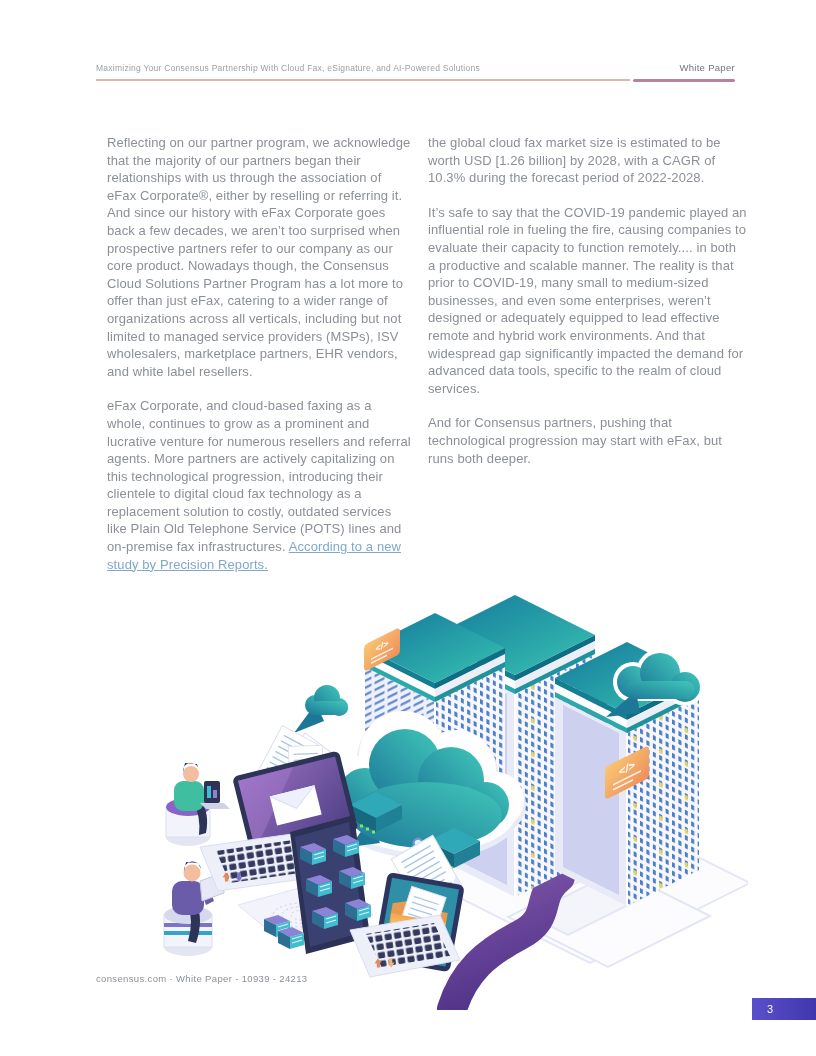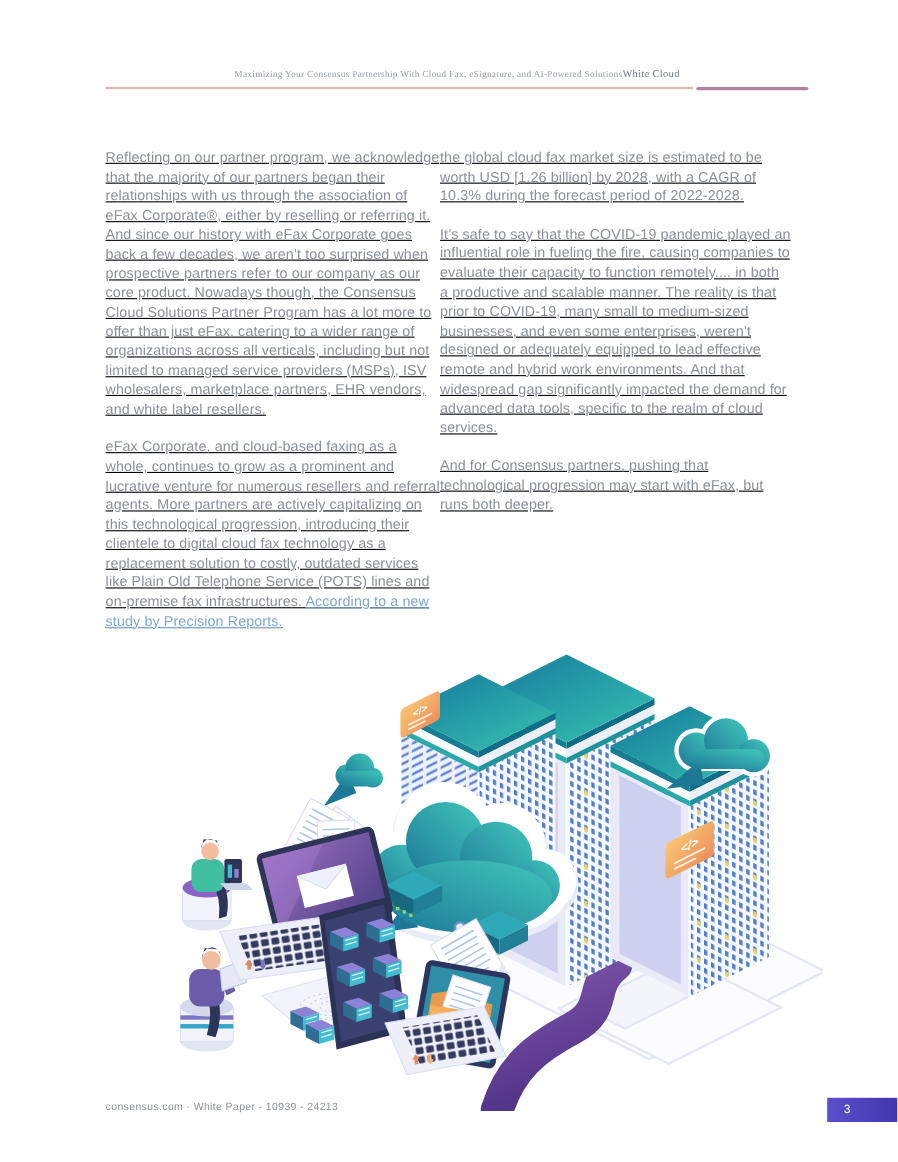--- a/index.html
+++ b/index.html
@@ -1,46 +1,46 @@
 <!DOCTYPE html>
 <html><head>
 <meta charset="utf-8">
 <style>
   html,body{margin:0;padding:0;background:#ffffff;}
   .sheet{position:relative;width:816px;height:1056px;background:#ffffff;overflow:hidden;
          font-family:"Liberation Sans","DejaVu Sans",sans-serif;}
   
   .header-row{position:absolute;left:96px;top:62px;width:639px;display:flex;
-              justify-content:center;align-items:baseline;font-family:Liberation Serif, serif;}
+              justify-content:space-between;align-items:baseline;}
   .header-title{font-size:8.5px;color:#9aa0a8;letter-spacing:.25px;}
   .header-doctype{font-size:9.5px;color:#6e7580;letter-spacing:.3px;}
   .rule-a{position:absolute;left:96px;top:79px;width:534px;height:2px;background:#dcb5b1;}
   .rule-b{position:absolute;left:633px;top:78.5px;width:102px;height:3px;background:#b5839b;border-radius:2px;}
   
-  .columns{position:absolute;left:96px;top:134px;width:640px;display:flex;text-decoration:underline;}
+  .columns{position:absolute;left:107px;top:134px;width:640px;display:flex;gap:17px;}
   .col-left{width:304px;}
   .col-right{width:319px;}
   .columns p{margin:0 0 17px 0;font-size:13px;line-height:17.6px;color:#8b9097;letter-spacing:.1px;}
   a.body-link{color:#7fa8cc;text-decoration:underline;cursor:pointer;}
   
   .illustration{position:absolute;left:88px;top:585px;width:660px;height:425px;}
   
-  .footer-text{position:absolute;left:96px;top:1001px;font-size:9.5px;color:#8c9197;letter-spacing:.35px;}
+  .footer-text{position:absolute;left:96px;top:973px;font-size:9.5px;color:#8c9197;letter-spacing:.35px;}
   .page-num{position:absolute;left:752px;top:998px;width:64px;height:22px;
             background:linear-gradient(90deg,#5b50cb,#4036ad);color:#ffffff;font-size:11px;
             display:flex;align-items:center;padding-left:15px;box-sizing:border-box;}
 </style>
 </head>
 <body>
 
 <div class="sheet">
 
   <div class="header-row">
     <span class="header-title">Maximizing Your Consensus Partnership With Cloud Fax, eSignature, and AI-Powered Solutions</span>
-    <span class="header-doctype">White Cloud</span>
+    <span class="header-doctype">White Paper</span>
   </div>
   <div class="rule-a"></div>
   <div class="rule-b"></div>
 
   <div class="columns">
     <div class="col-left">
       <p>Reflecting on our partner program, we acknowledge that the majority of our partners began their relationships with us through the association of eFax Corporate®, either by reselling or referring it. And since our history with eFax Corporate goes back a few decades, we aren’t too surprised when prospective partners refer to our company as our core product. Nowadays though, the Consensus Cloud Solutions Partner Program has a lot more to offer than just eFax, catering to a wider range of organizations across all verticals, including but not limited to managed service providers (MSPs), ISV wholesalers, marketplace partners, EHR vendors, and white label resellers.</p>
       <p><span>eFax Corporate, and cloud-based faxing as a whole, continues to grow as a prominent and lucrative venture for numerous resellers and referral agents. More partners are actively capitalizing on this technological progression, introducing their clientele to digital cloud fax technology as a replacement solution to costly, outdated services like Plain Old Telephone Service (POTS) lines and on-premise fax infrastructures.</span>
         <a class="body-link">According to a new study by Precision Reports.</a></p>
     </div>

